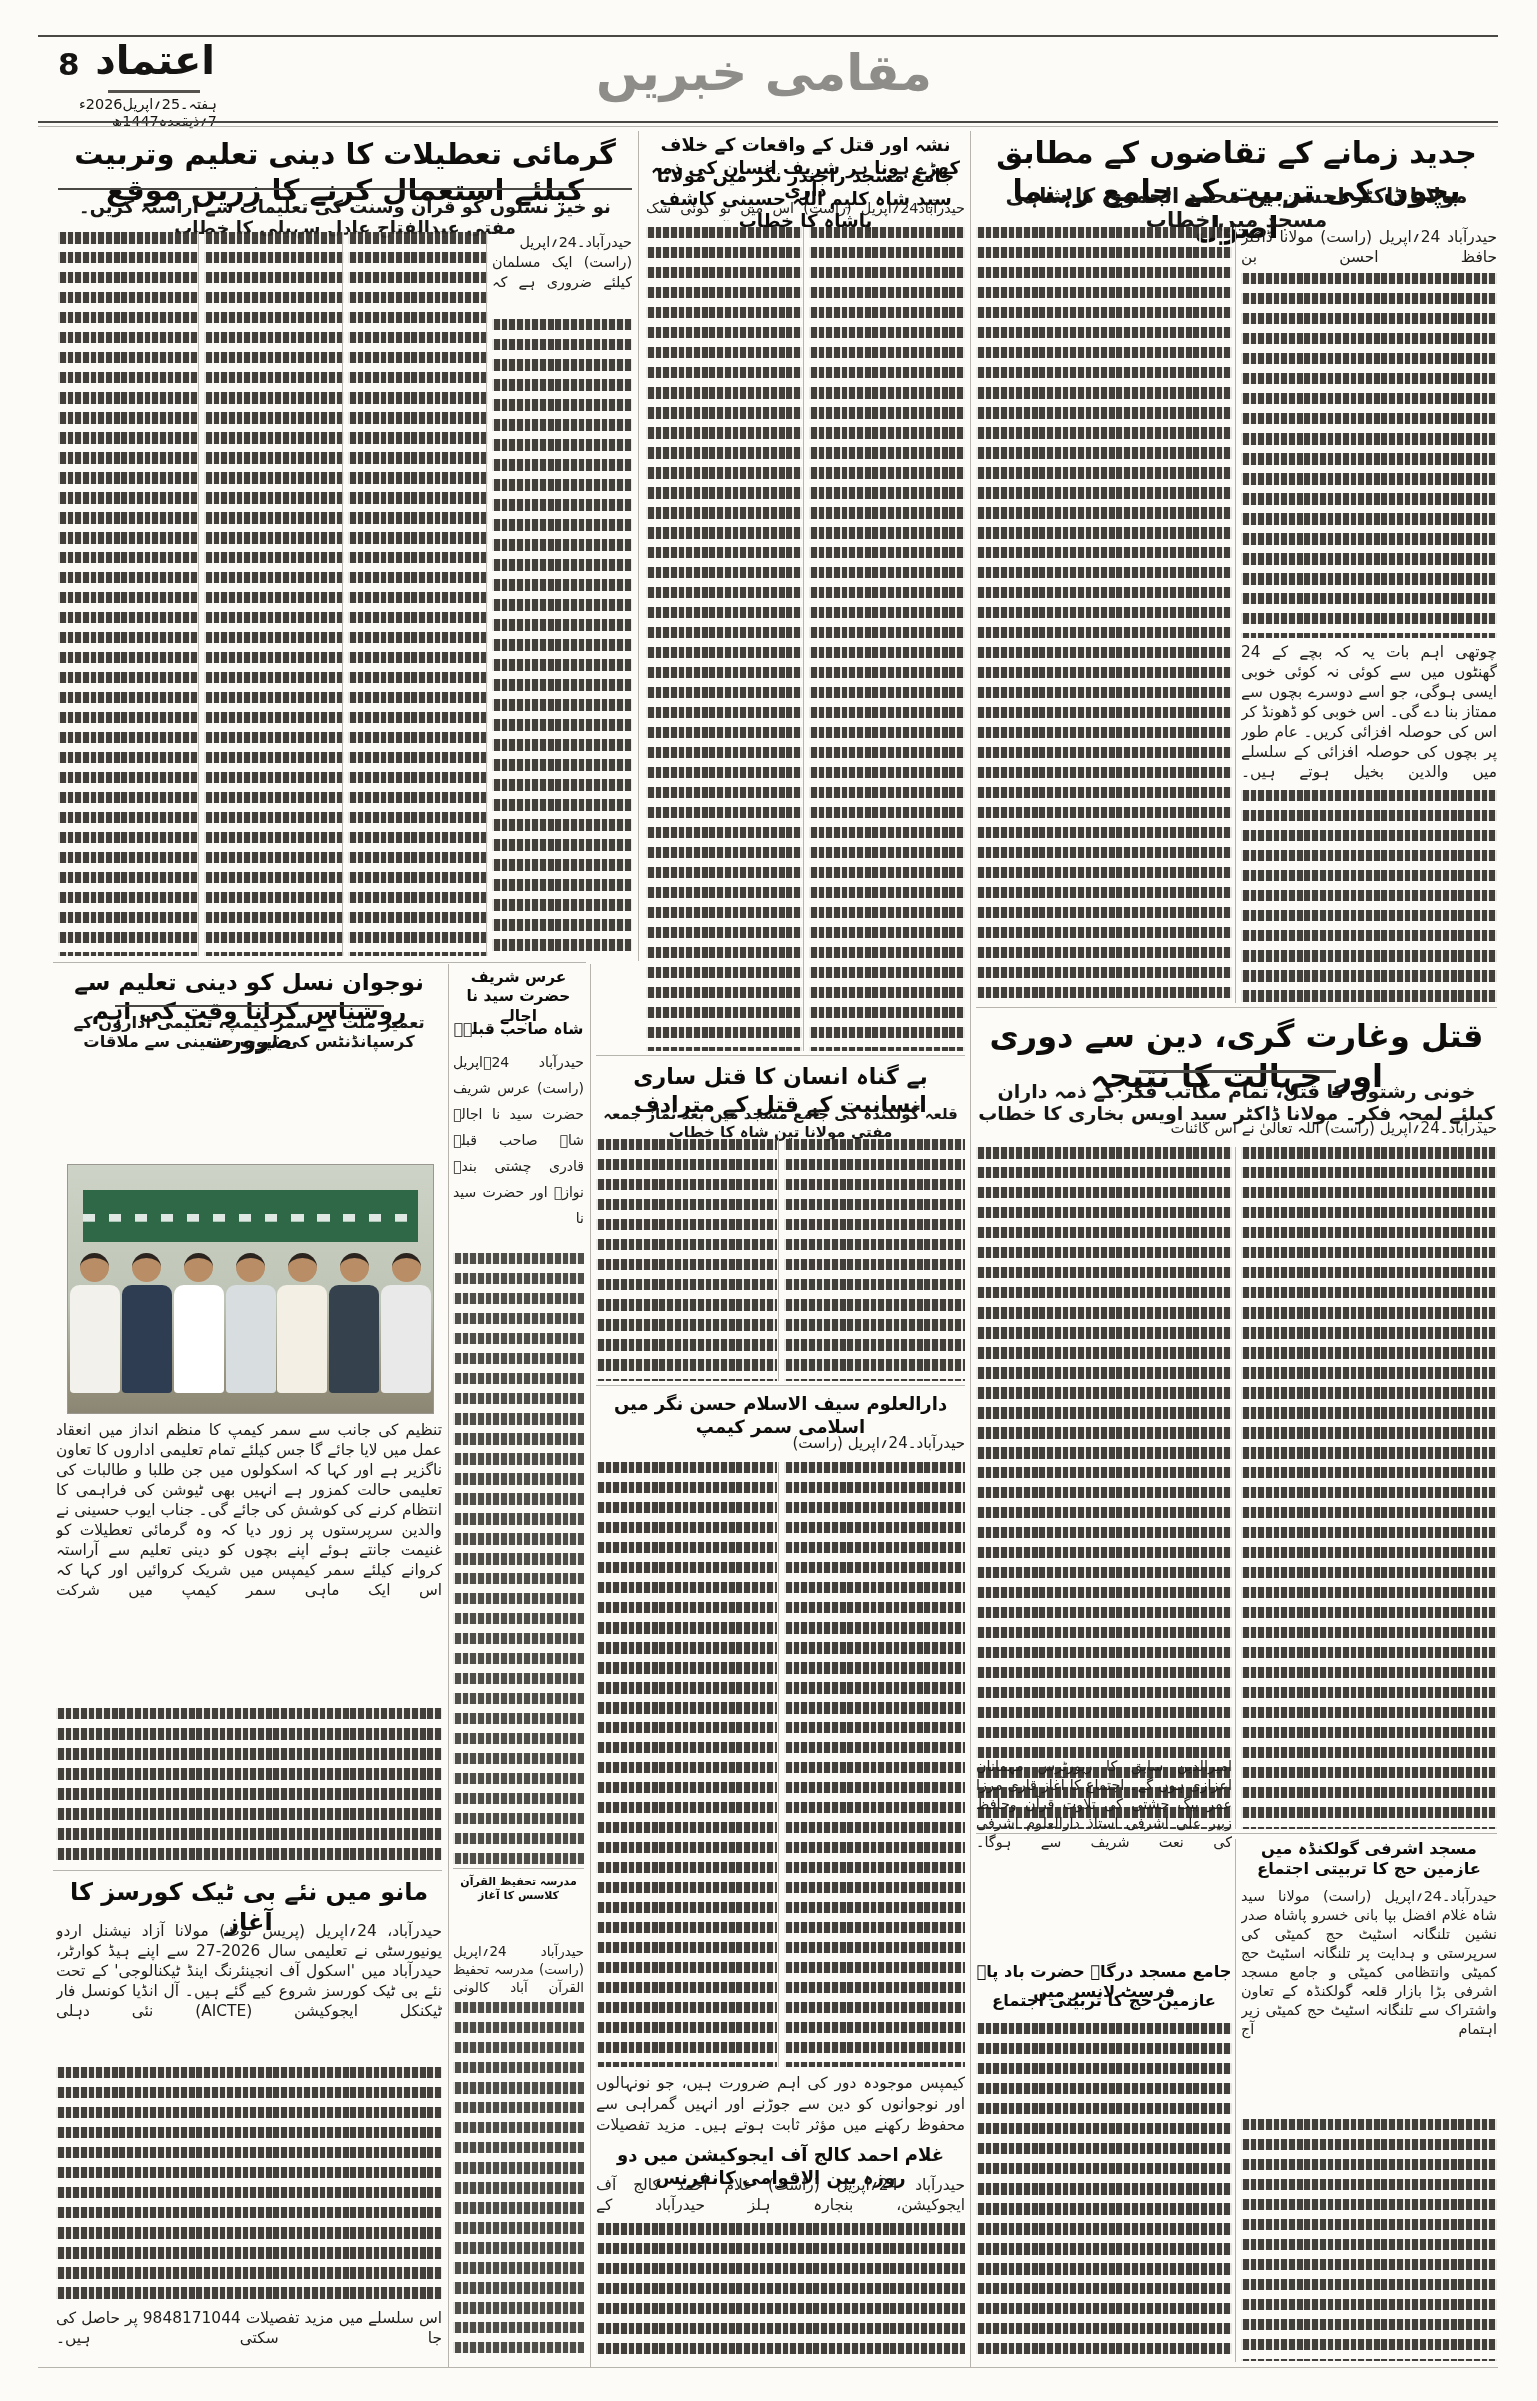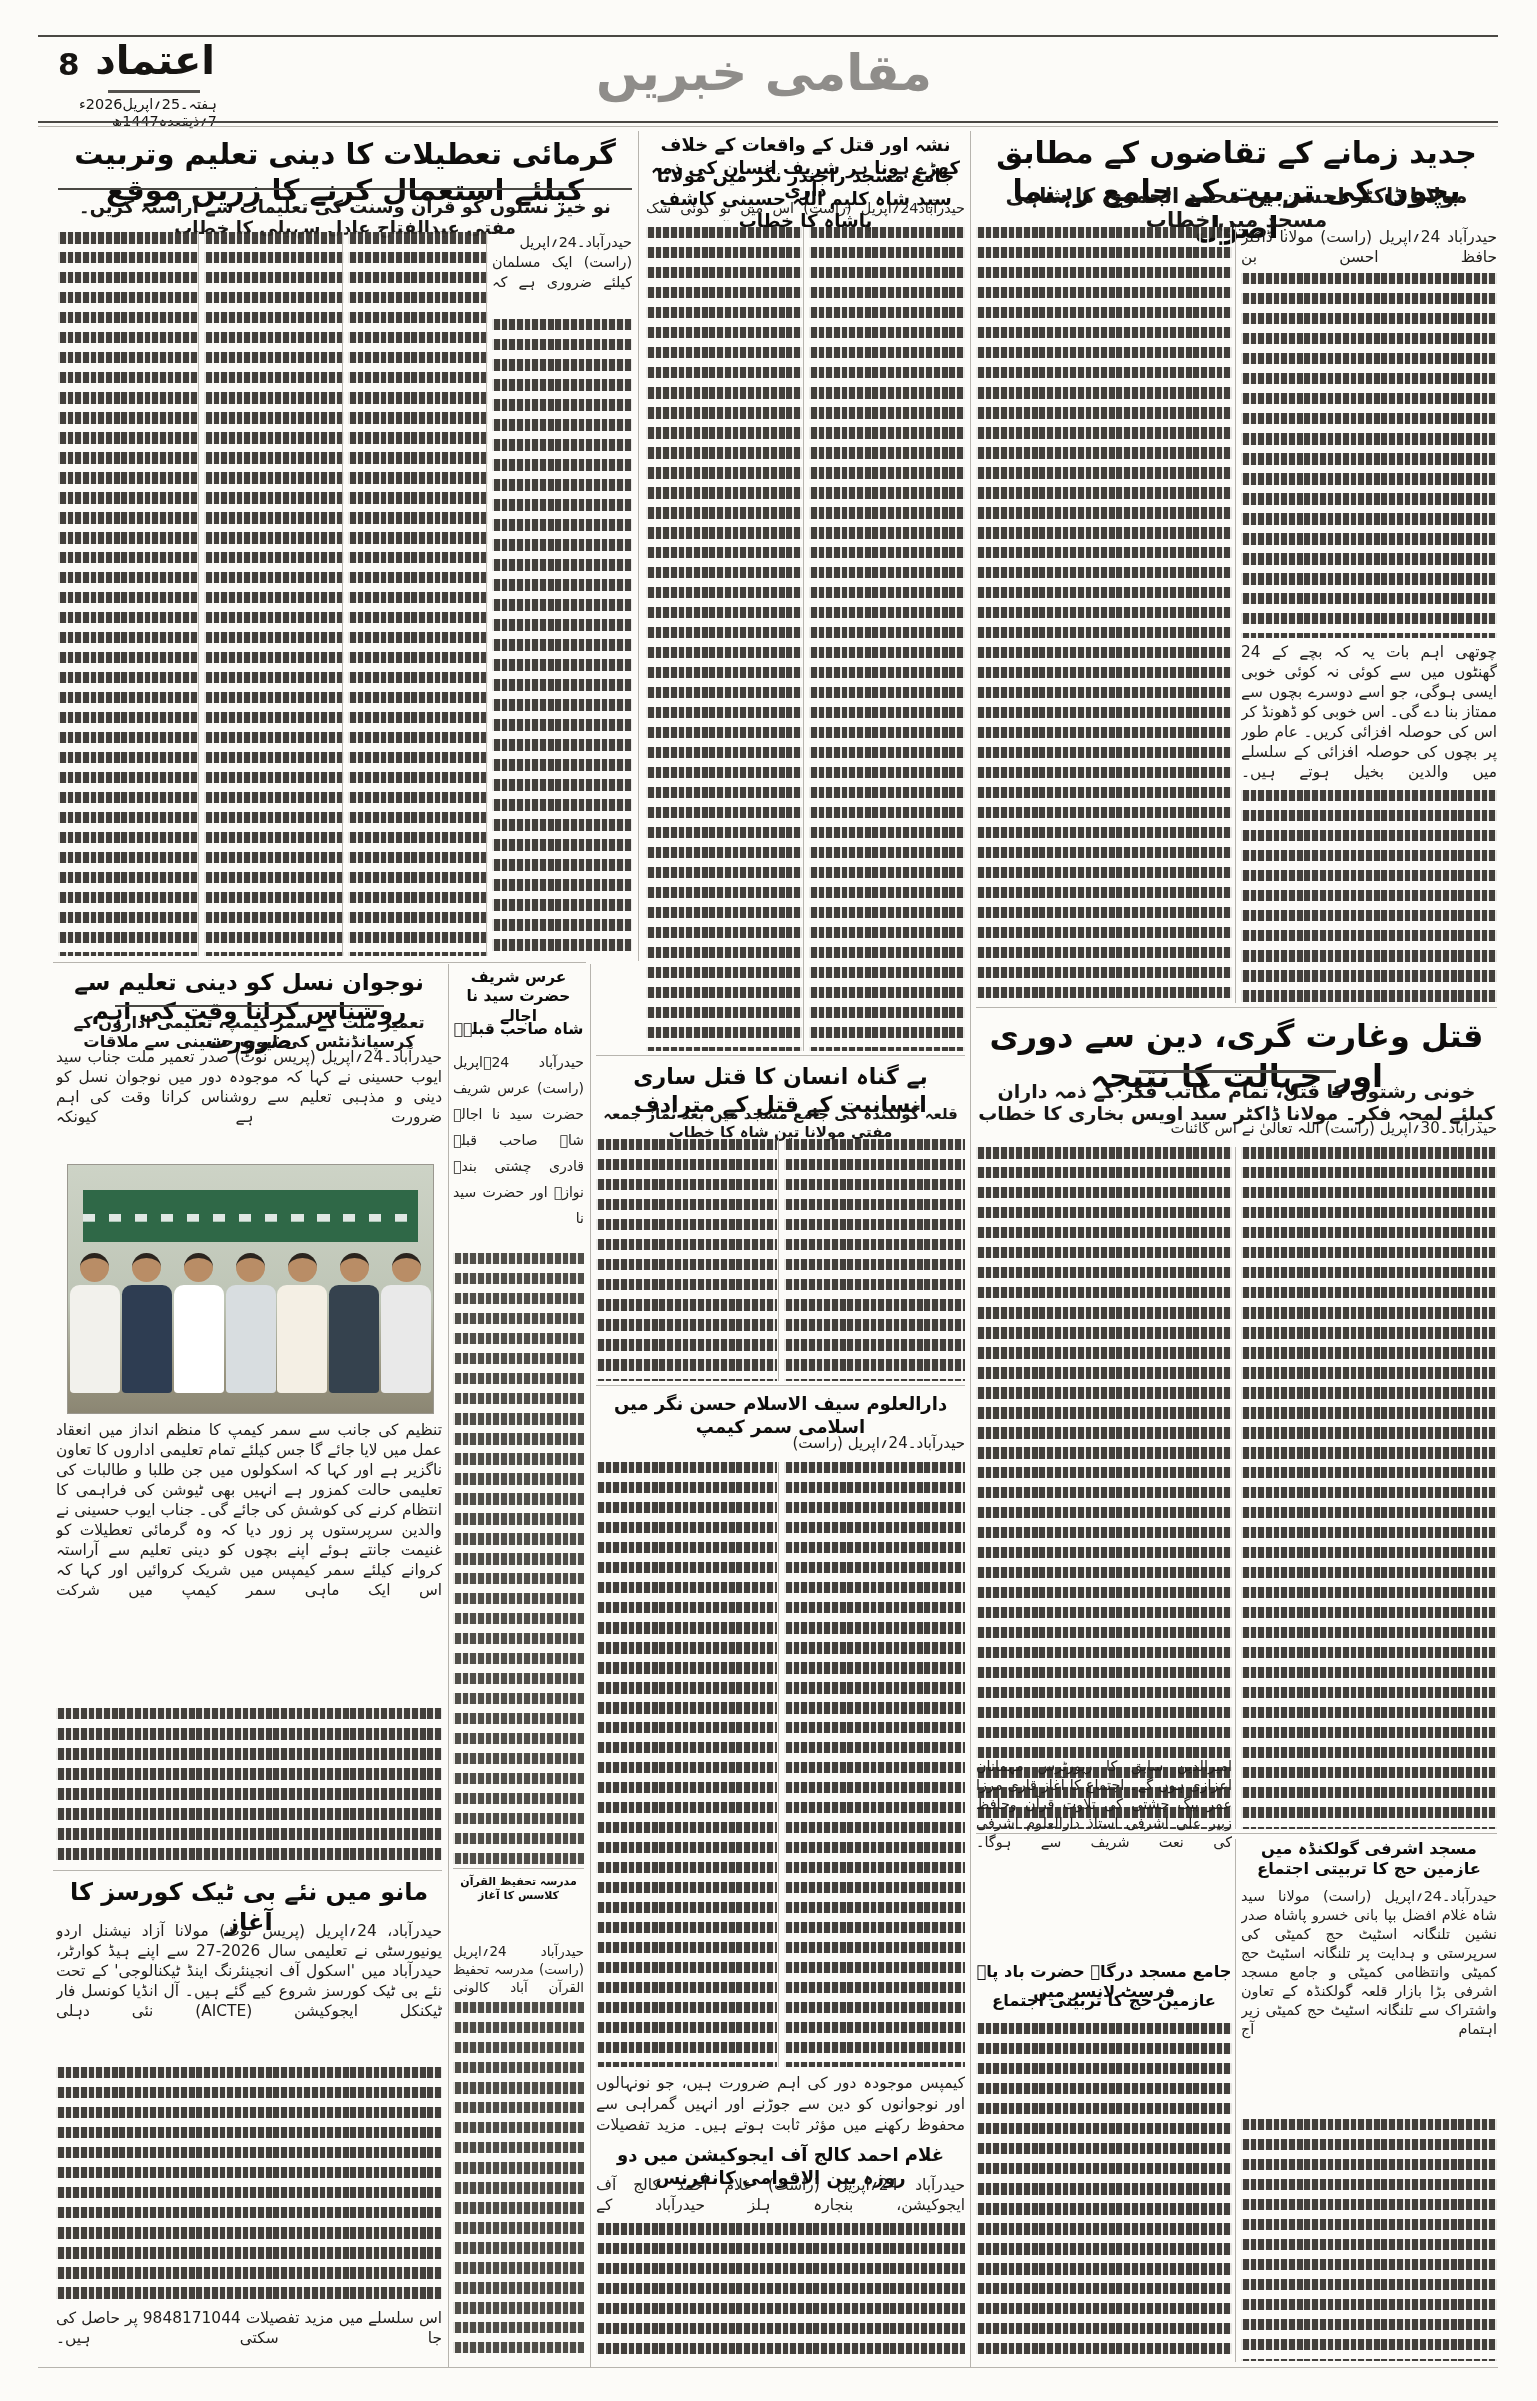--- a/index.html
+++ b/index.html
@@ -81,21 +81,20 @@
   <div class="abs ur snip" style="left:1241px;top:642px;width:256px;height:144px">چوتھی اہم بات یہ کہ بچے کے 24 گھنٹوں میں سے کوئی نہ کوئی خوبی ایسی ہوگی، جو اسے دوسرے بچوں سے ممتاز بنا دے گی۔ اس خوبی کو ڈھونڈ کر اس کی حوصلہ افزائی کریں۔ عام طور پر بچوں کی حوصلہ افزائی کے سلسلے میں والدین بخیل ہوتے ہیں۔</div>
   <div class="abs tx" style="left:1241px;top:790px;width:256px;height:213px"></div>
   <div class="abs tx" style="left:976px;top:227px;width:256px;height:776px"></div>
   <div class="abs vline" style="left:1235px;top:227px;height:776px"></div>
 
   <div class="abs hline" style="left:53px;top:962px;width:533px"></div>
 
   <div class="abs ur hl" style="left:56px;top:968px;width:386px;font-size:23px">نوجوان نسل کو دینی تعلیم سے روشناس کرانا وقت کی اہم ضرورت</div>
   <div class="abs rule" style="left:115px;top:1005px;width:269px;height:1.9px"></div>
   <div class="abs ur sub" style="left:56px;top:1013px;width:386px;font-size:16.3px">تعمیر ملت کے سمر کیمپ، تعلیمی اداروں کے کرسپانڈنٹس کی ایوب حسینی سے ملاقات</div>
-  <div class="abs ur snip" style="left:56px;top:1047px;width:386px;height:108px">حیدرآباد۔24؍اپریل (پریس نوٹ) صدر تعمیر ملت جناب سید ایوب حسینی نے کہا کہ موجودہ دور میں نوجوان نسل کو دینی و مذہبی تعلیم سے روشناس کرانا وقت کی اہم ضرورت ہے کیونکہ</div>
 
   <div id="photo" class="abs" style="left:67px;top:1164px;width:365px;height:248px">
     <div class="banner"></div>
     <div class="row">
       <div class="person">
           <div class="head"></div>
           <div class="body" style="background:#f2f1ec"></div>
         </div>
       <div class="person">
           <div class="head"></div>
@@ -159,21 +158,21 @@
   <div class="abs ur snip" style="left:596px;top:2073px;width:369px;height:63px;font-size:15.4px;line-height:21px">کیمپس موجودہ دور کی اہم ضرورت ہیں، جو نونہالوں اور نوجوانوں کو دین سے جوڑنے اور انہیں گمراہی سے محفوظ رکھنے میں مؤثر ثابت ہوتے ہیں۔ مزید تفصیلات 9700783668 پر ربط پیدا کیا جا سکات ہے۔</div>
 
   <div class="abs ur hl" style="left:596px;top:2144px;width:369px;font-size:18px">غلام احمد کالج آف ایجوکیشن میں دو روزہ بین الاقوامی کانفرنس</div>
   <div class="abs ur snip" style="left:596px;top:2175px;width:369px;height:44px">حیدرآباد 24؍اپریل (راست) غلام احمد کالج آف ایجوکیشن، بنجارہ ہلز حیدرآباد کے</div>
   <div class="abs tx" style="left:596px;top:2223px;width:369px;height:138px"></div>
 
   <div class="abs hline" style="left:976px;top:1007px;width:521px"></div>
   <div class="abs ur hl" style="left:976px;top:1016px;width:521px;font-size:32px">قتل وغارت گری، دین سے دوری اور جہالت کا نتیجہ</div>
   <div class="abs rule" style="left:1139px;top:1070px;width:197px;height:2.9px"></div>
   <div class="abs ur sub" style="left:976px;top:1080px;width:521px;font-size:19px">خونی رشتوں کا قتل، تمام مکاتب فکر کے ذمہ داران کیلئے لمحہ فکر۔ مولانا ڈاکٹر سید اویس بخاری کا خطاب</div>
-  <div class="abs ur snip" style="left:976px;top:1118px;width:521px;height:23px;font-size:15px;text-align-last:right">حیدرآباد۔30؍اپریل (راست) اللہ تعالیٰ نے اس کائنات</div>
+  <div class="abs ur snip" style="left:976px;top:1118px;width:521px;height:23px;font-size:15px;text-align-last:right">حیدرآباد۔24؍اپریل (راست) اللہ تعالیٰ نے اس کائنات</div>
   <div class="abs tx" style="left:1241px;top:1147px;width:256px;height:682px"></div>
   <div class="abs tx" style="left:976px;top:1147px;width:256px;height:682px"></div>
   <div class="abs vline" style="left:1235px;top:1147px;height:682px"></div>
 
   <div class="abs hline" style="left:976px;top:1833px;width:521px"></div>
 
   <div class="abs ur hl" style="left:1241px;top:1839px;width:256px;font-size:16.3px">مسجد اشرفی گولکنڈہ میں عازمین حج کا تربیتی اجتماع</div>
   <div class="abs ur snip" style="left:1241px;top:1887px;width:256px;height:229px;font-size:14.4px;line-height:19px">حیدرآباد۔24؍اپریل (راست) مولانا سید شاہ غلام افضل بپا بانی خسرو پاشاہ صدر نشین تلنگانہ اسٹیٹ حج کمیٹی کی سرپرستی و ہدایت پر تلنگانہ اسٹیٹ حج کمیٹی وانتظامی کمیٹی و جامع مسجد اشرفی بڑا بازار قلعہ گولکنڈہ کے تعاون واشتراک سے تلنگانہ اسٹیٹ حج کمیٹی زیر اہتمام آج</div>
   <div class="abs tx" style="left:1241px;top:2119px;width:256px;height:242px"></div>
 

